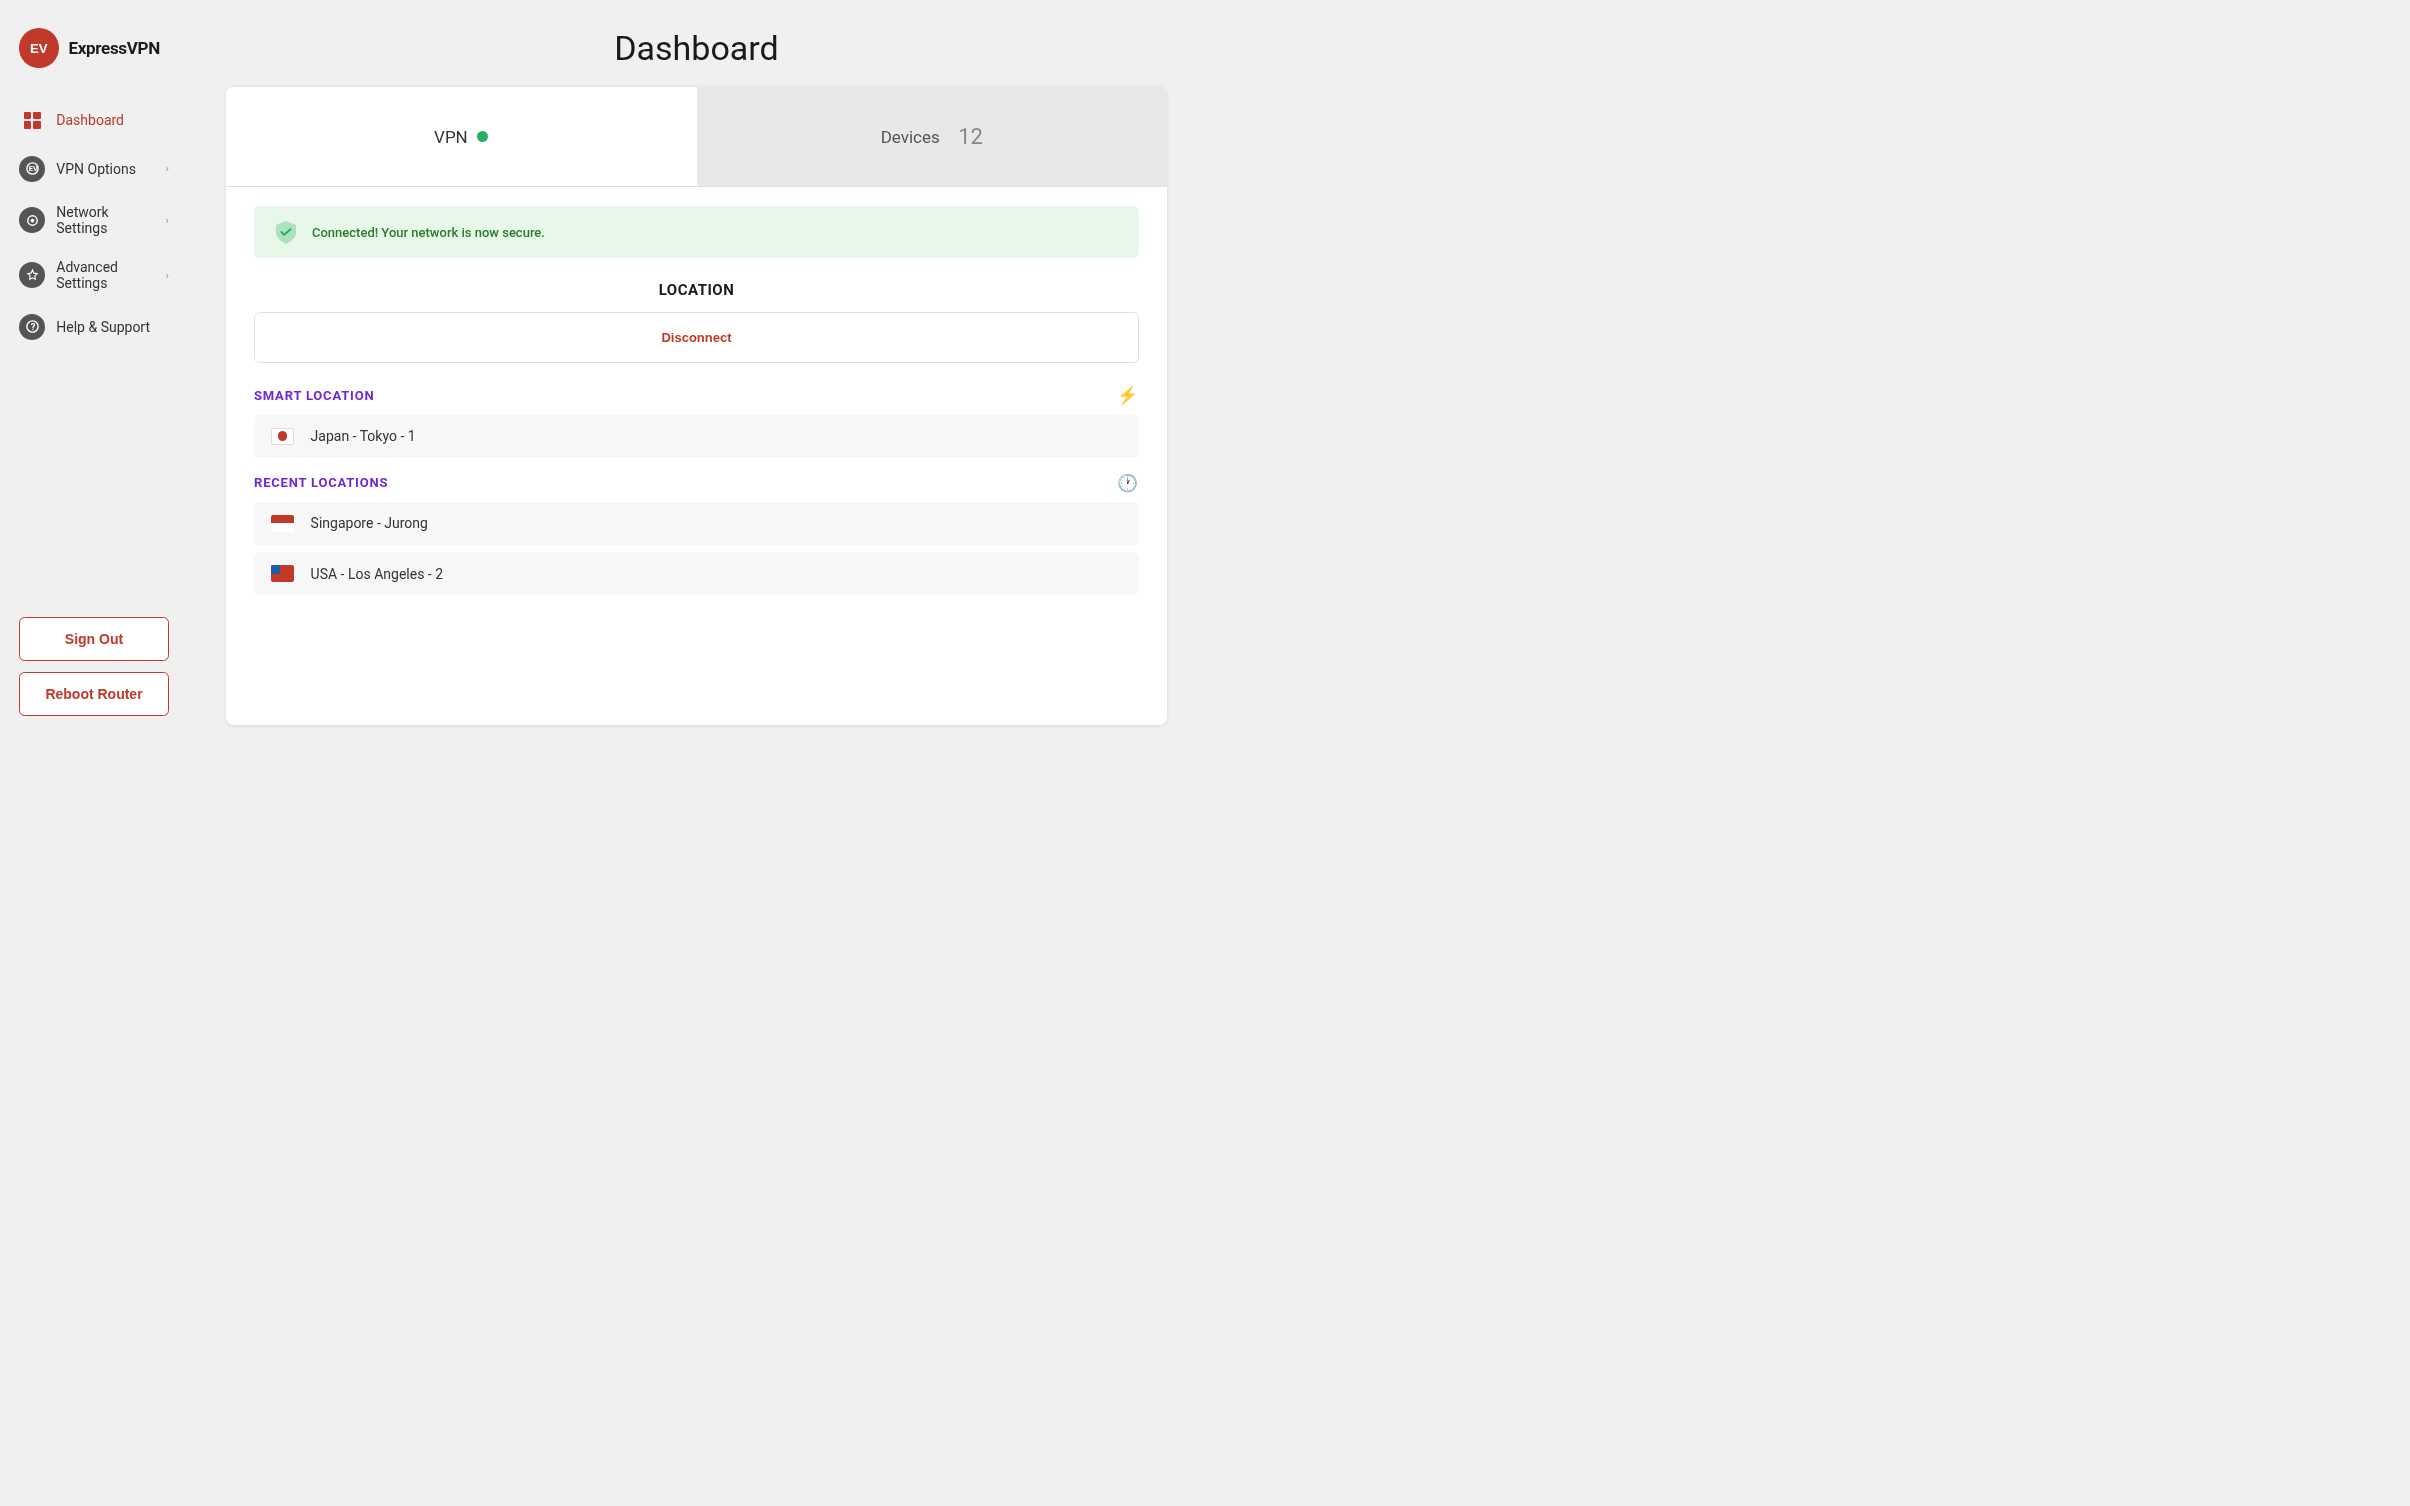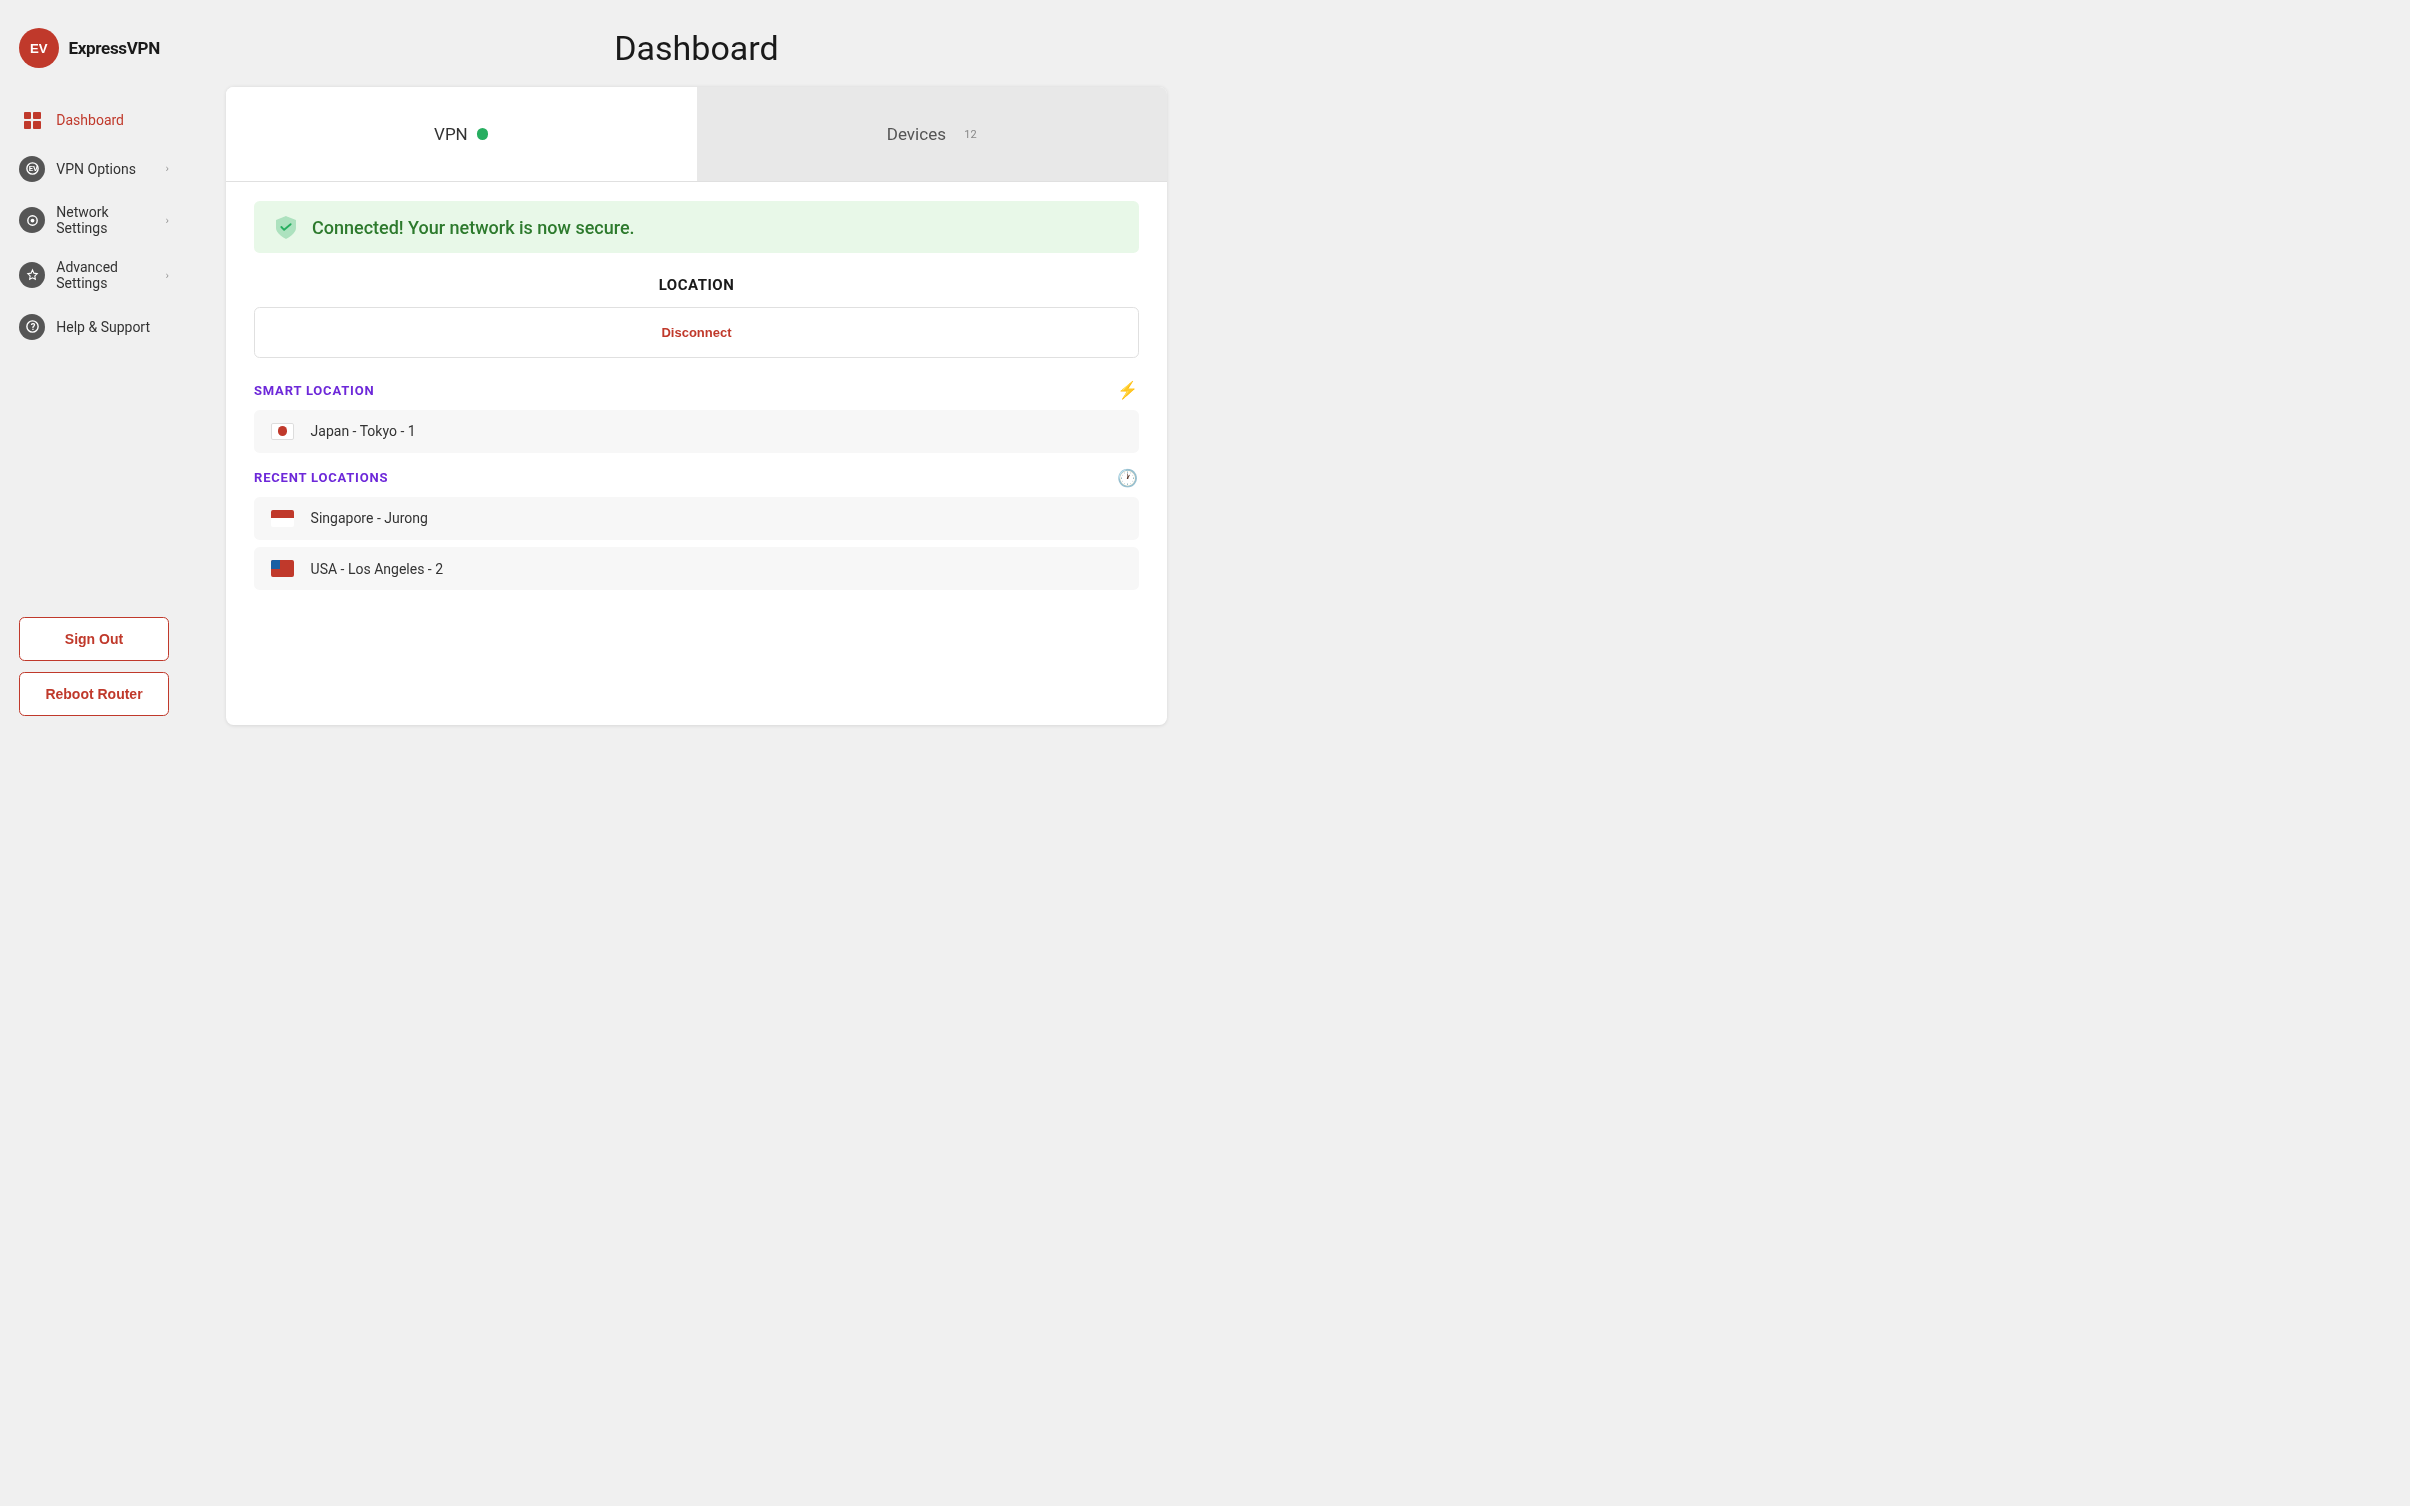--- a/index.html
+++ b/index.html
@@ -169,21 +169,21 @@
       width: 11.3px;
       height: 11.3px;
       border-radius: 50%;
       background: #27ae60;
       display: inline-block;
     }
 
     .tab-count {
       color: #888;
       margin-left: 9px;
-      font-size: 11px;
+      font-size: 22px;
     }
 
     
     .content-body {
       padding: 19px 28px 28px 28px;
     }
 
     
     .connected-banner {
       background: #e8f8e8;
@@ -196,21 +196,21 @@
     }
 
     .shield-icon-green {
       width: 26px;
       height: 26px;
       flex-shrink: 0;
     }
 
     .banner-text {
       color: #2d7a2d;
-      font-size: 18px;
+      font-size: 13px;
       font-weight: 500;
       text-align: right;
     }
 
     
     .connected-label {
       text-align: center;
       font-size: 15px;
       font-weight: 700;
       color: #1a1a1a;

